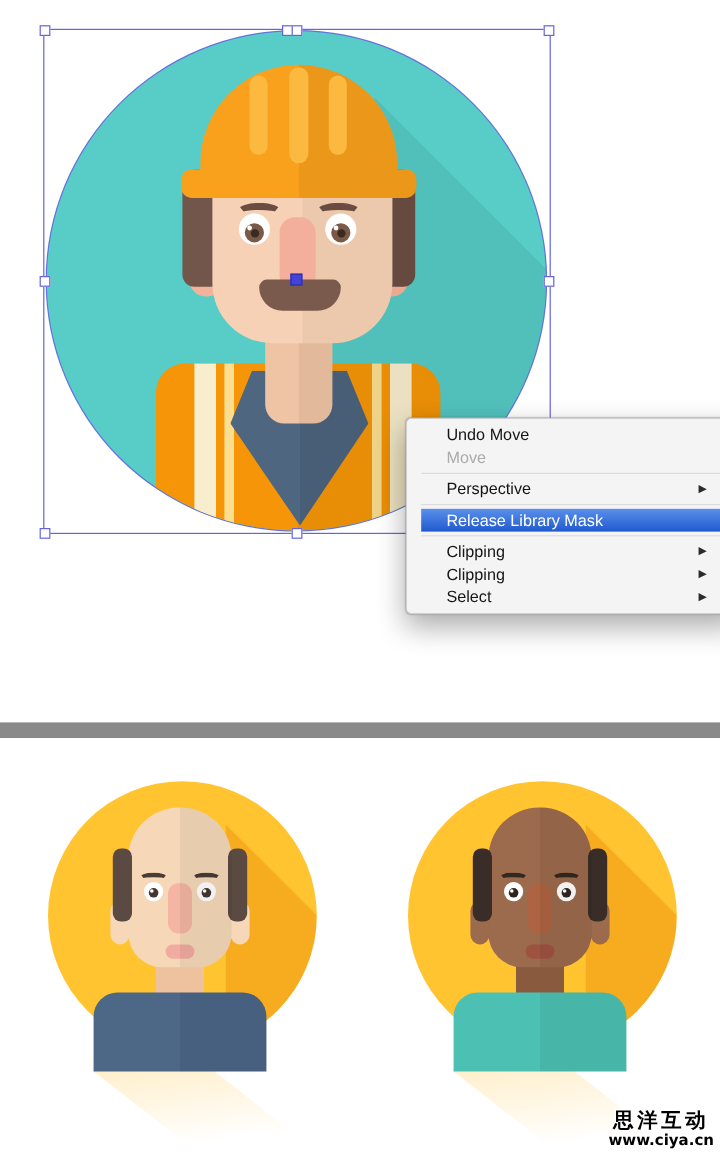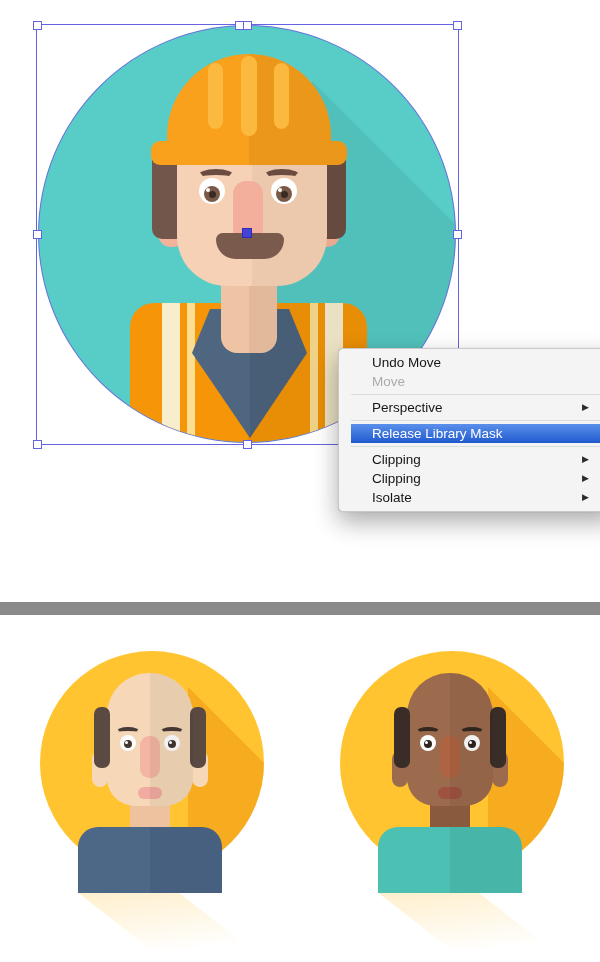--- a/index.html
+++ b/index.html
@@ -197,21 +197,21 @@
     <div class="msep"></div>
     <div class="mrow">
       <span>Clipping</span>
       <span class="arr">▶</span>
     </div>
     <div class="mrow">
       <span>Clipping</span>
       <span class="arr">▶</span>
     </div>
     <div class="mrow">
-      <span>Isolate</span>
+      <span>Select</span>
       <span class="arr">▶</span>
     </div>
   </div>
 
   <div class="abs divider"></div>
 
   <div class="abs bwrap left av-light">
     <div class="abs b-glow"></div>
     <div class="abs b-circle">
       <div class="abs b-shadow"></div>
@@ -264,14 +264,18 @@
     <div class="abs b-eye r">
       <div class="abs b-pupil">
         <div class="abs b-glint2"></div>
       </div>
     </div>
     <div class="abs b-nose"></div>
     <div class="abs b-mouth"></div>
     <div class="abs b-head-shade"></div>
   </div>
 
+  <div class="abs watermark">
+    <div class="wm1">思洋互动</div>
+    <div class="wm2">www.ciya.cn</div>
+  </div>
 
 </div>
 
 </body></html>

